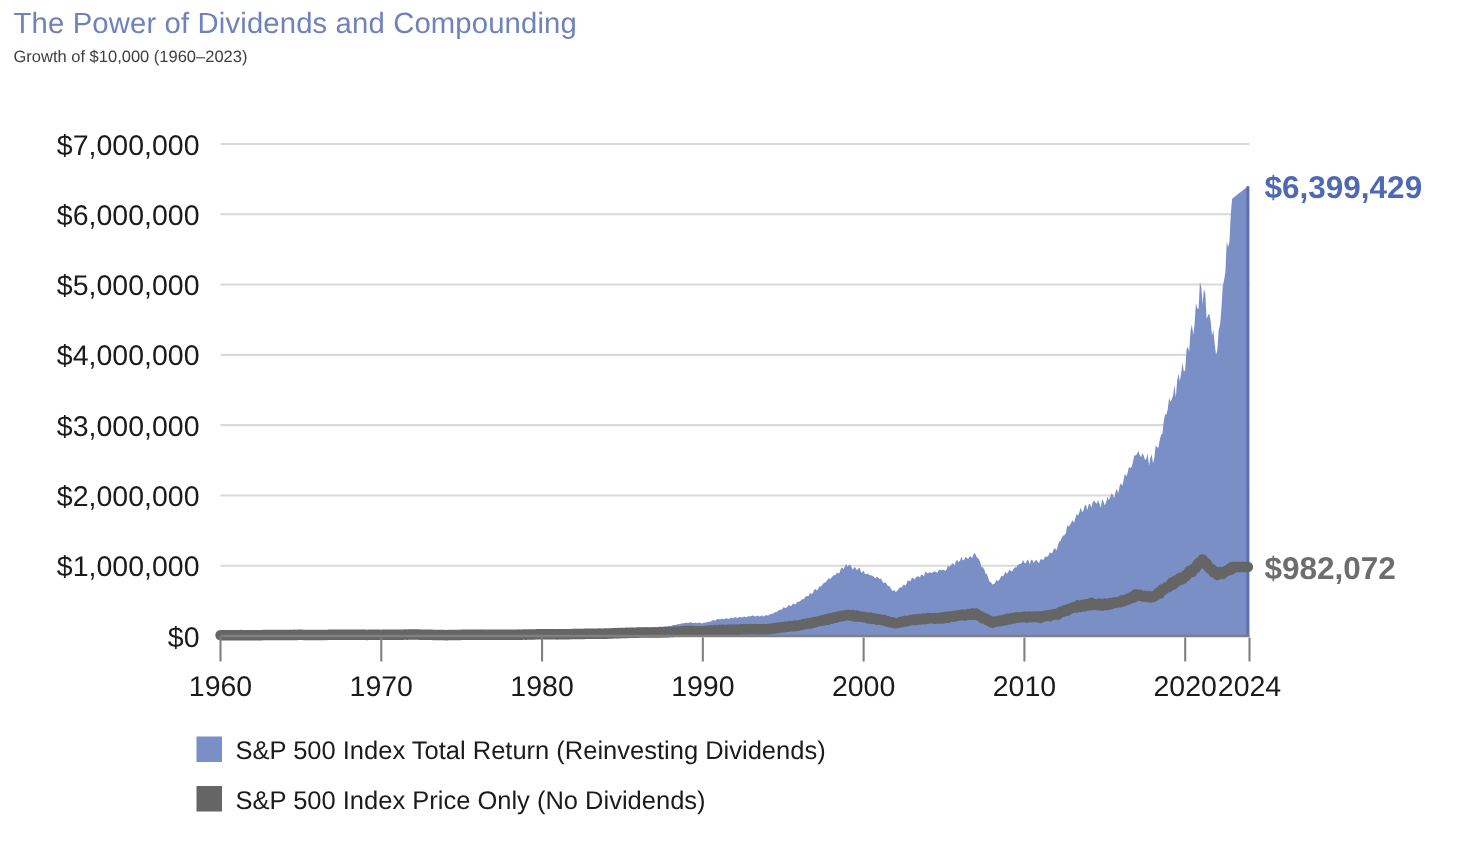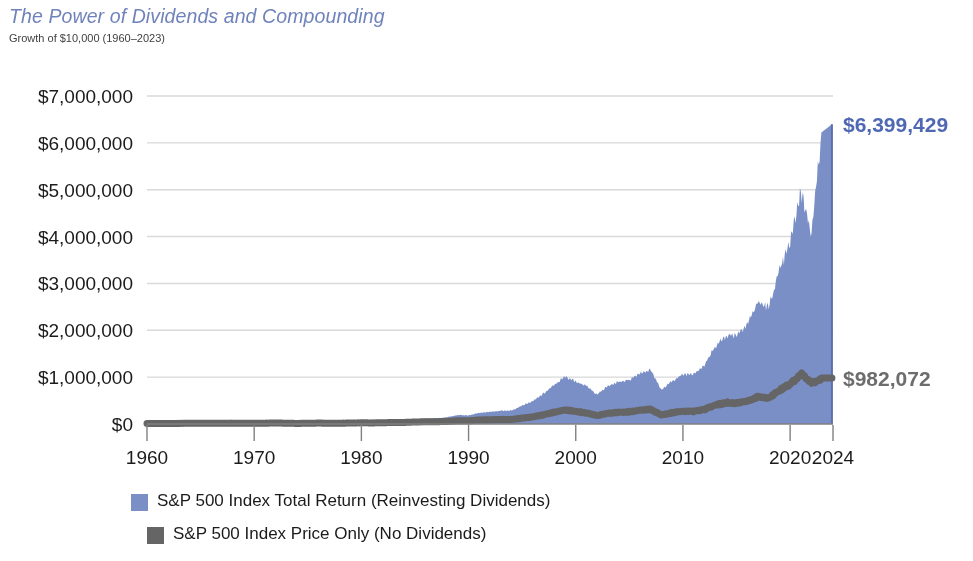--- a/index.html
+++ b/index.html
@@ -20,21 +20,20 @@
     inset: 0;
   }
   .chart-title {
     position: absolute;
     left: 9px;
     top: 5px;
     font-size: 19.5px;
     color: #6f82bb;
     letter-spacing: 0.1px;
     white-space: nowrap;
-    font-style: italic;
   }
   .chart-subtitle {
     position: absolute;
     left: 9px;
     top: 32px;
     font-size: 11px;
     color: #3f3f3f;
     white-space: nowrap;
   }
   .plot-wrap {
@@ -67,21 +66,21 @@
   }
   .endlabel-gray {
     font-size: 21px;
     fill: #6d6d6d;
     font-weight: bold;
     font-family: "Liberation Sans", sans-serif;
   }
   .legend-row {
     position: absolute;
     display: flex;
-    align-items: flex-end;
+    align-items: flex-start;
     gap: 9px;
   }
   .legend-swatch {
     width: 17px;
     height: 17px;
     flex: 0 0 auto;
   }
   .legend-label {
     font-size: 17px;
     color: #1b1b1b;
@@ -137,18 +136,18 @@
         <text x="843" y="132.14104114285715" class="endlabel-blue">$6,399,429</text>
         <text x="843" y="385.982912" class="endlabel-gray">$982,072</text>
       </svg>
   </div>
 
   <div class="legend-row" style="left:131px; top:491px;">
     <span class="legend-swatch" id="swatch0" style="background: rgb(123, 143, 199);"></span>
     <span class="legend-label">S&amp;P 500 Index Total Return (Reinvesting Dividends)</span>
   </div>
 
-  <div class="legend-row" style="left:147px; top:524px;">
+  <div class="legend-row" style="left:131px; top:524px;">
     <span class="legend-swatch" id="swatch1" style="background: rgb(101, 101, 101);"></span>
     <span class="legend-label">S&amp;P 500 Index Price Only (No Dividends)</span>
   </div>
 
 </div>
 
 </body></html>

